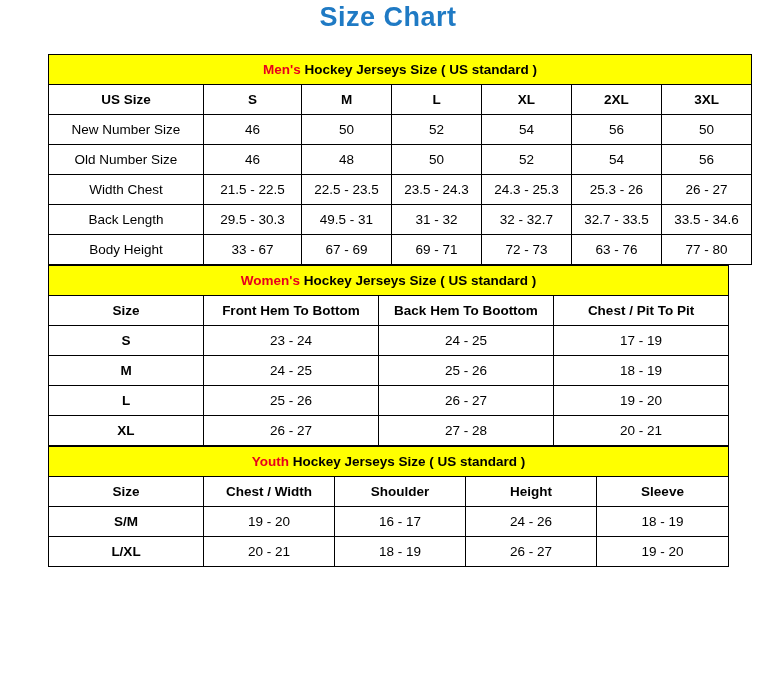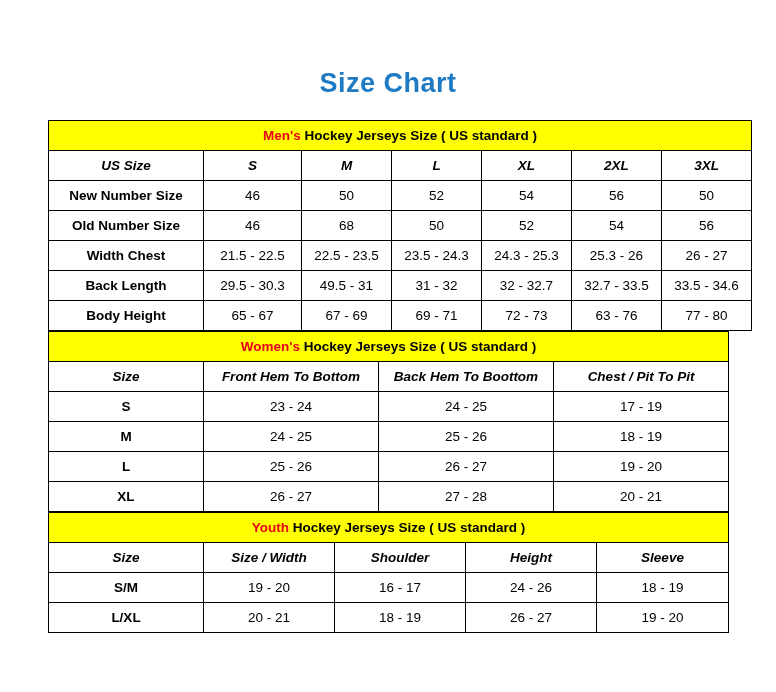--- a/index.html
+++ b/index.html
@@ -14,21 +14,20 @@
     color: #000000;
     position: relative;
   }
   .page-title {
     text-align: center;
     color: #1f7ac4;
     font-size: 27px;
     font-weight: bold;
     letter-spacing: 0.5px;
     margin: 0;
-    padding-top: 66px;
     line-height: 34px;
   }
   .chart-wrap {
     width: 680px;
     margin: 20px auto 0 auto;
   }
   table.size-table {
     width: 100%;
     border-collapse: collapse;
     table-layout: fixed;
@@ -46,24 +45,23 @@
     font-weight: bold;
     font-size: 15px;
     height: 32px;
     margin-top: 18px;
   }
   td.section-head .hl {
     color: #e8001c;
   }
   td.colhead {
     font-weight: bold;
-    font-style: italic;
   }
   td.rowlabel {
-    font-weight: bold;
+    font-weight: normal;
   }
   td.rowlabel-bold {
     font-weight: bold;
   }
 </style>
 </head>
 <body>
 
 <h1 class="page-title">Size Chart</h1>
 
@@ -97,21 +95,21 @@
         <td>46</td>
         <td>50</td>
         <td>52</td>
         <td>54</td>
         <td>56</td>
         <td>50</td>
       </tr>
       <tr>
         <td class="rowlabel">Old Number Size</td>
         <td>46</td>
-        <td>68</td>
+        <td>48</td>
         <td>50</td>
         <td>52</td>
         <td>54</td>
         <td>56</td>
       </tr>
       <tr>
         <td class="rowlabel">Width Chest</td>
         <td>21.5 - 22.5</td>
         <td>22.5 - 23.5</td>
         <td>23.5 - 24.3</td>
@@ -123,21 +121,21 @@
         <td class="rowlabel">Back Length</td>
         <td>29.5 - 30.3</td>
         <td>49.5 - 31</td>
         <td>31 - 32</td>
         <td>32 - 32.7</td>
         <td>32.7 - 33.5</td>
         <td>33.5 - 34.6</td>
       </tr>
       <tr>
         <td class="rowlabel">Body Height</td>
-        <td>65 - 67</td>
+        <td>33 - 67</td>
         <td>67 - 69</td>
         <td>69 - 71</td>
         <td>72 - 73</td>
         <td>63 - 76</td>
         <td>77 - 80</td>
       </tr>
     </tbody>
   </table>
 
   <table class="size-table">
@@ -191,21 +189,21 @@
         <col style="width:131px">
         <col style="width:131px">
         <col style="width:132px">
     </colgroup>
     <tbody>
       <tr>
         <td class="section-head" colspan="5"><span class="hl">Youth</span><span> Hockey Jerseys Size ( US standard )</span></td>
       </tr>
       <tr>
         <td class="colhead">Size</td>
-        <td class="colhead">Size / Width</td>
+        <td class="colhead">Chest / Width</td>
         <td class="colhead">Shoulder</td>
         <td class="colhead">Height</td>
         <td class="colhead">Sleeve</td>
       </tr>
       <tr>
         <td class="rowlabel-bold">S/M</td>
         <td>19 - 20</td>
         <td>16 - 17</td>
         <td>24 - 26</td>
         <td>18 - 19</td>

